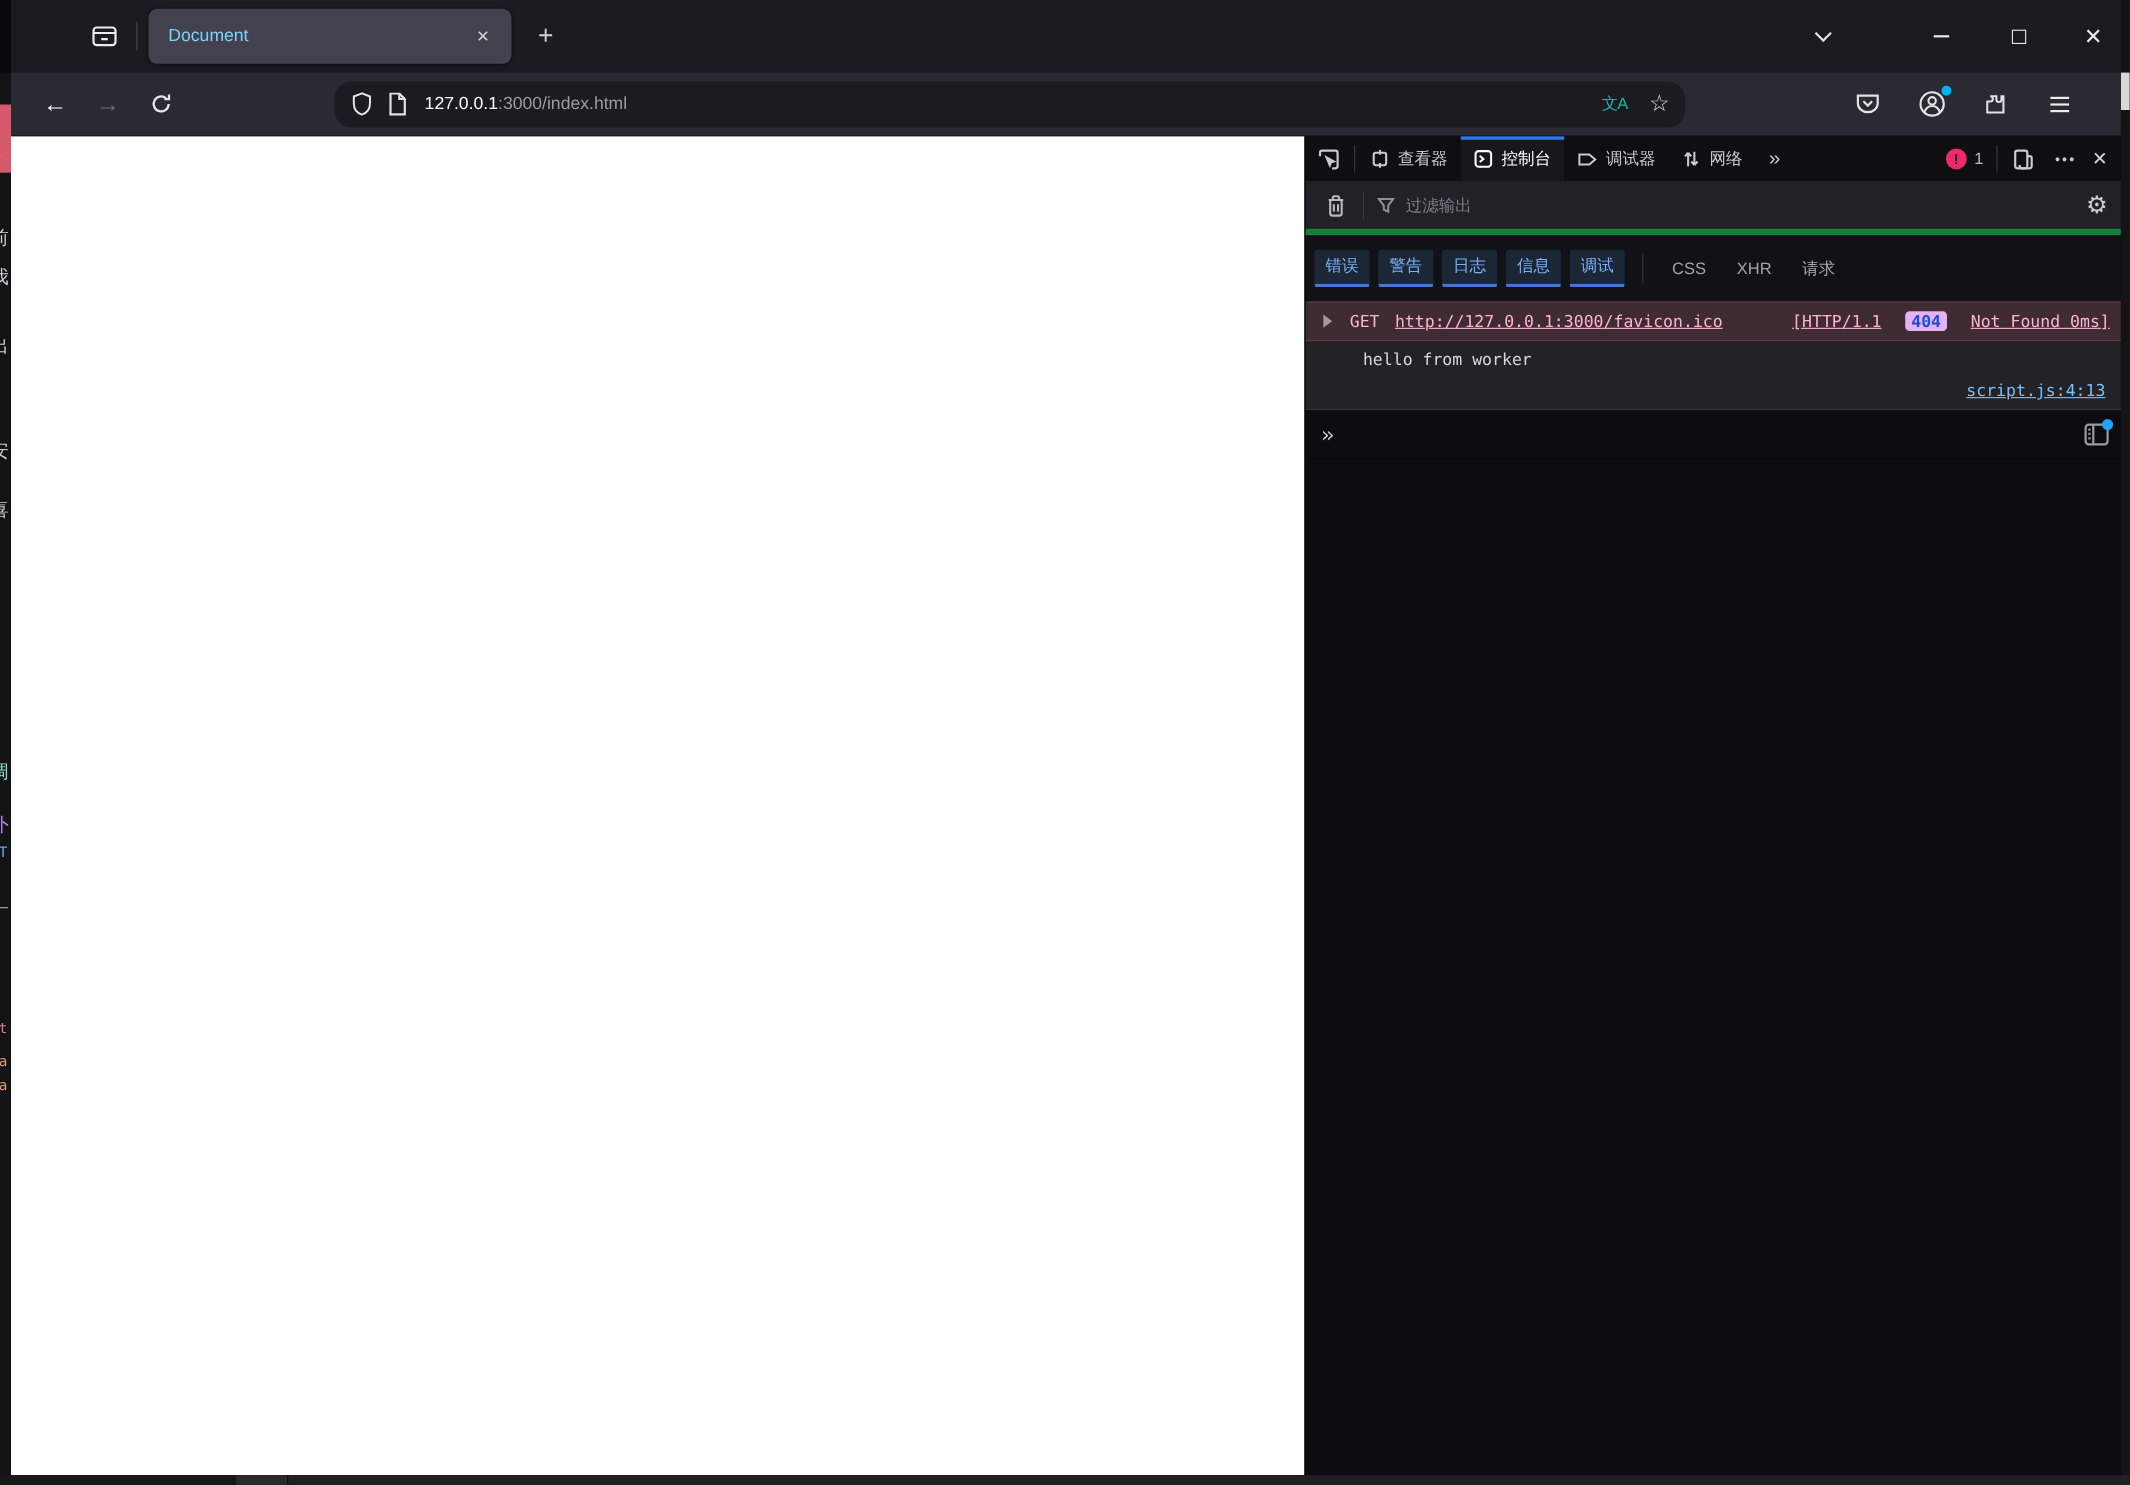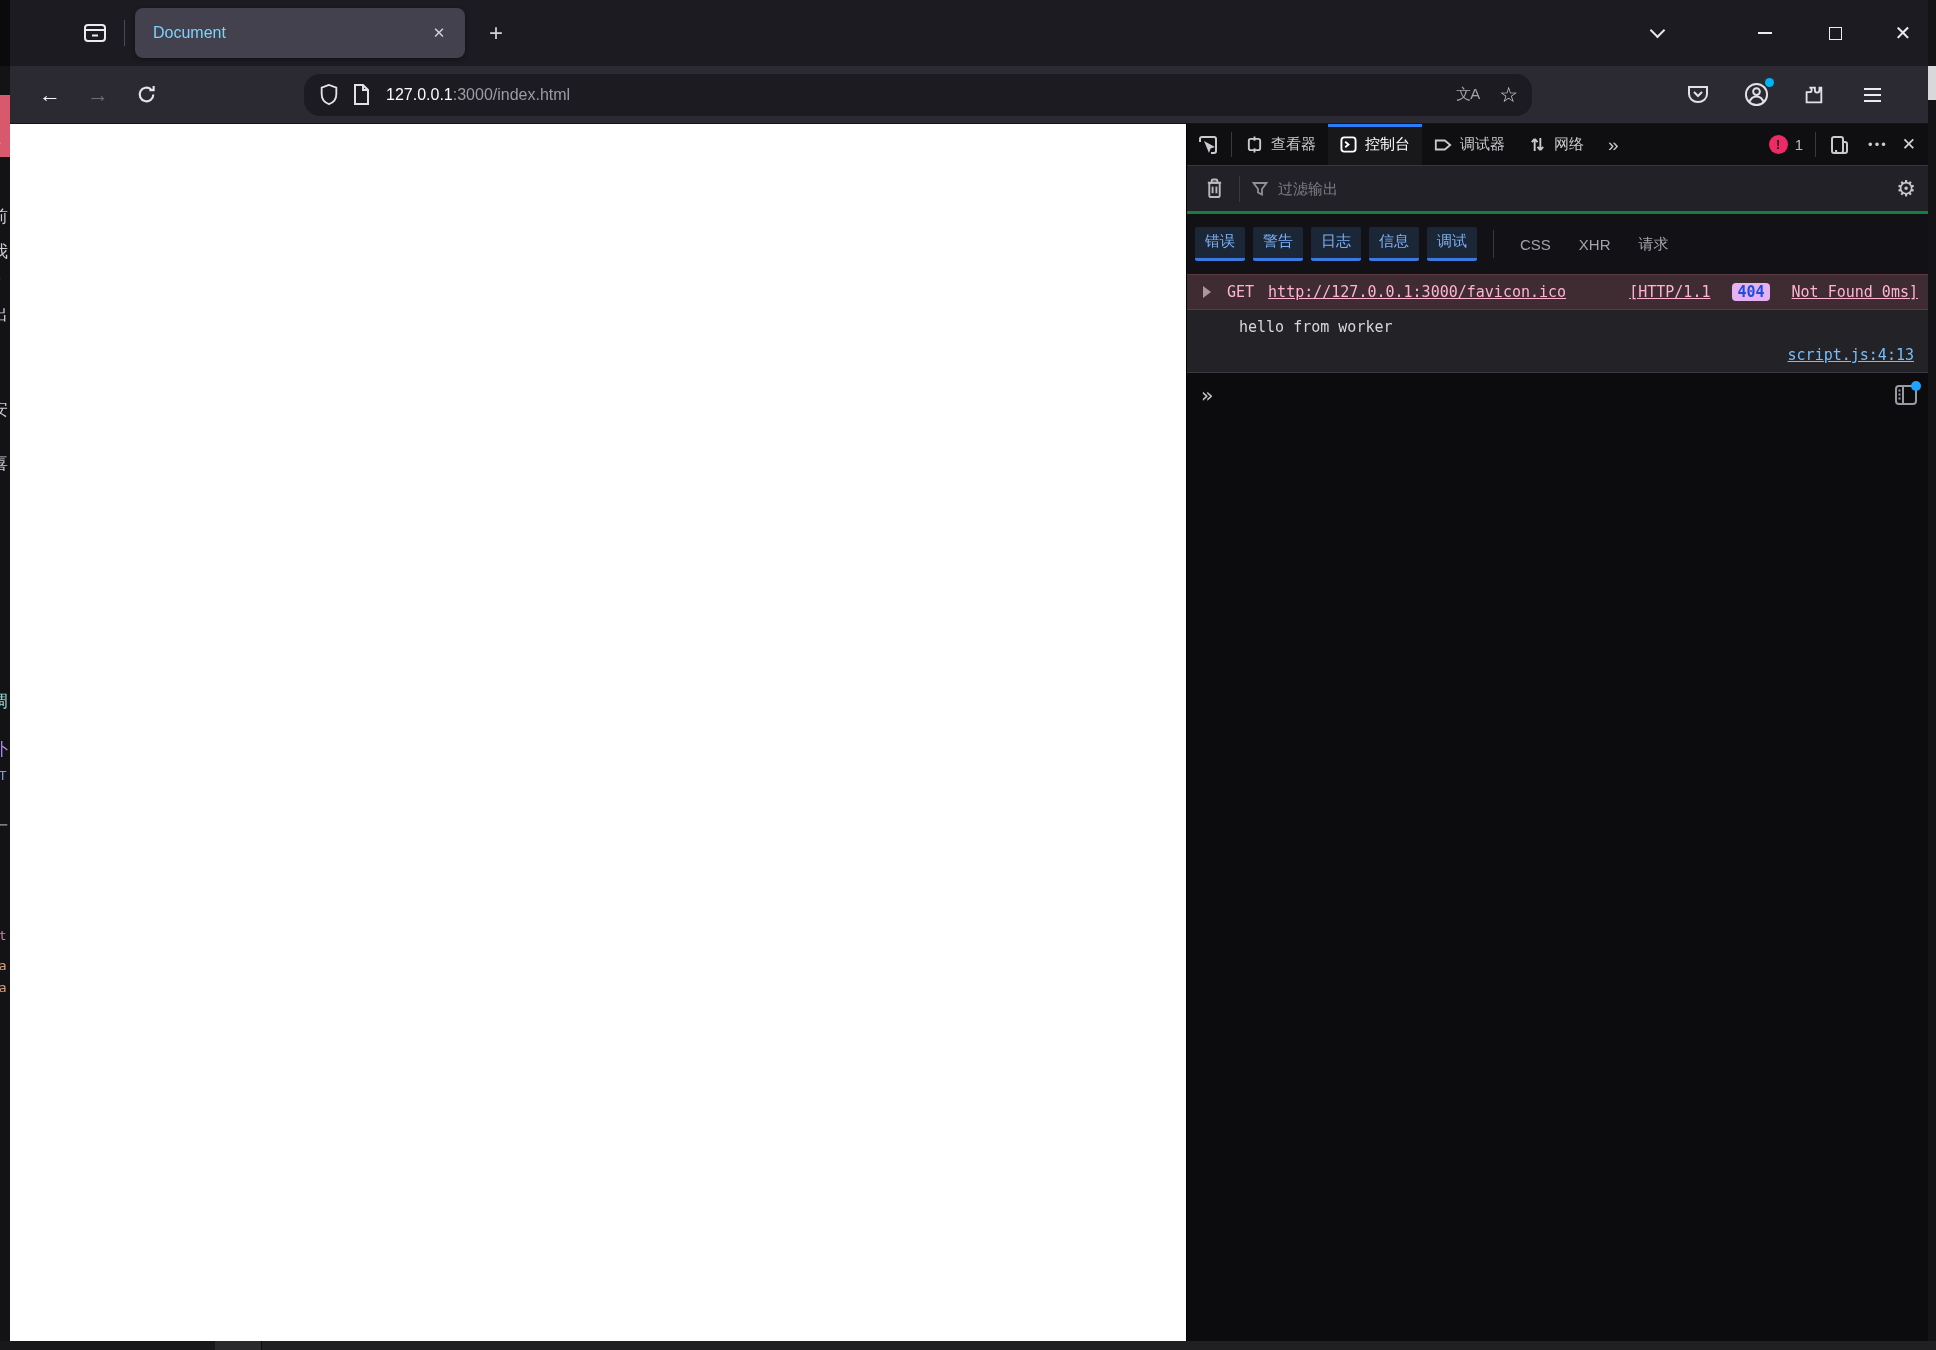--- a/index.html
+++ b/index.html
@@ -50,21 +50,21 @@
              padding-left:22px; border-bottom:1px solid #16151b; }
   .nav-btn { width:36px; height:36px; font-size:22px; border-radius:4px; color:#f5f5f8; }
   .nav-btn.disabled { color:#6d6d78; }
   .urlbar { margin-left:140px; width:1228px; height:42px; background:#1c1b22; border-radius:16px;
             display:flex; align-items:center; padding:0 14px; }
   .urlbar .ic { margin-right:12px; color:#dcdce1; display:flex; align-items:center; }
   .url-text { font-size:16px; margin-left:4px; white-space:nowrap; }
   .url-host { color:#fbfbfe; }
   .url-path { color:#9b9ba3; }
   .urlbar .spacer { flex:1; }
-  .translate-ic { font-size:15px; color:#a3a3a3; letter-spacing:-1px; margin-right:20px; }
+  .translate-ic { font-size:15px; color:#14b8a6; letter-spacing:-1px; margin-right:20px; }
   .star-ic { font-size:21px; color:#d9d9de; }
   .toolbar-right { display:flex; align-items:center; margin-left:150px; gap:26px; }
   .tr-btn { width:32px; height:32px; position:relative; color:#e2e2e6; }
   .acct-dot { position:absolute; top:-1px; right:-2px; width:9px; height:9px; border-radius:50%;
               background:#00b3f4; }
   .burger { display:flex; flex-direction:column; gap:4px; }
   .burger div { width:17px; height:2px; background:#ececef; }
 
   
   .content { flex:1; display:flex; min-height:0; }
@@ -82,21 +82,21 @@
   .dt-tab.active::before { content:""; position:absolute; top:0; left:0; right:0; height:3px; background:#2d7cf7; }
   .dt-more { font-size:19px; padding:0 12px; display:flex; align-items:center; }
   .dt-tabbar .spacer { flex:1; }
   .err-badge-wrap { display:flex; align-items:center; gap:7px; padding:0 10px; }
   .err-badge { width:19px; height:19px; border-radius:50%; background:#ee2a66; color:#26111b;
                font-size:13px; font-weight:bold; display:flex; align-items:center; justify-content:center; }
   .err-count { color:#b9b9bf; font-size:15px; }
   .dt-meatballs { font-size:13px; letter-spacing:2px; padding:0 8px; display:flex; align-items:center; color:#c9c9ce; }
   .dt-close { font-size:17px; padding:0 12px 0 6px; display:flex; align-items:center; color:#d2d2d7; }
 
-  .dt-toolbar { height:48px; background:#222127; border-bottom:3px solid #15803d; display:flex;
+  .dt-toolbar { height:48px; background:#222127; border-bottom:6px solid #15803d; display:flex;
                 align-items:center; padding:0 12px; flex:0 0 auto; }
   .dt-toolbar .sep { width:1px; height:26px; background:#38383d; margin:0 12px 0 10px; }
   .filter-input { flex:1; background:transparent; border:none; outline:none; color:#d5d5da;
                   font-size:15px; margin-left:10px; font-family:"Liberation Sans", sans-serif; }
   .filter-input::placeholder { color:#7c7c85; }
   .gear-ic { font-size:22px; color:#c9c9ce; margin-left:10px; }
 
   .dt-filterrow { height:60px; background:#121216; display:flex; align-items:center; padding:16px 8px;
                   gap:8px; flex:0 0 auto; }
   .chip { background:#1b2737; color:#7cb0f6; font-size:15px; padding:5px 10px 7px; position:relative;

